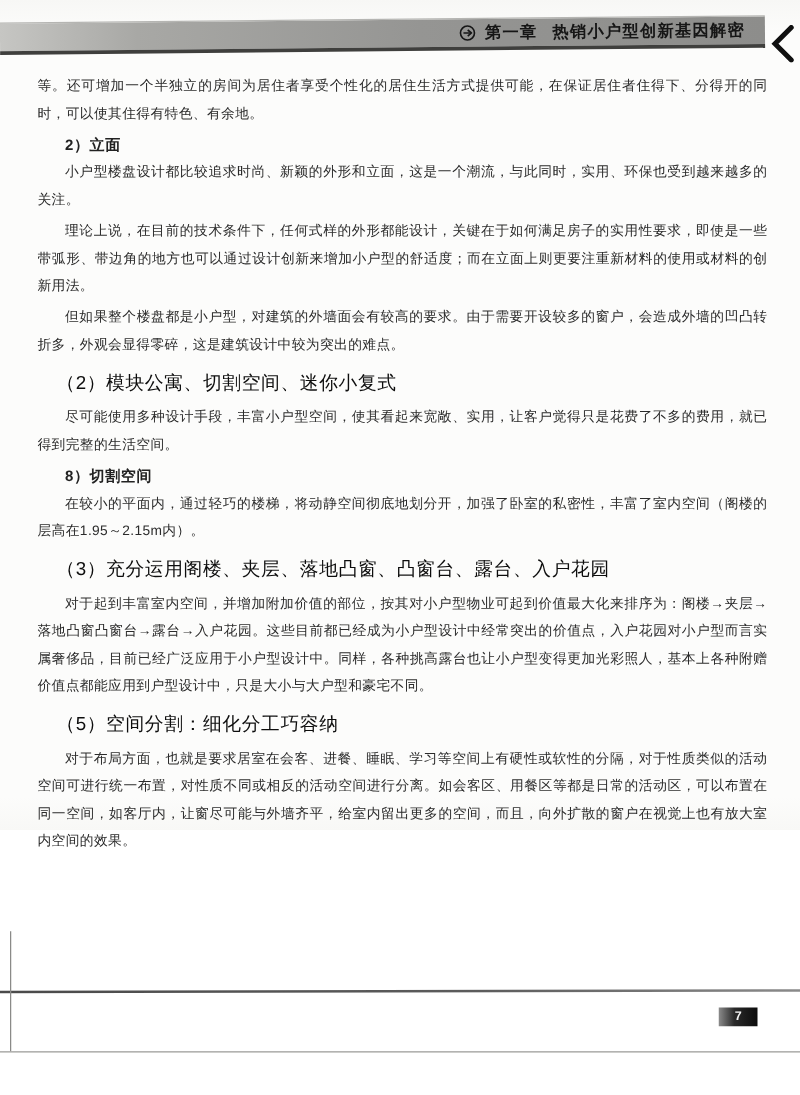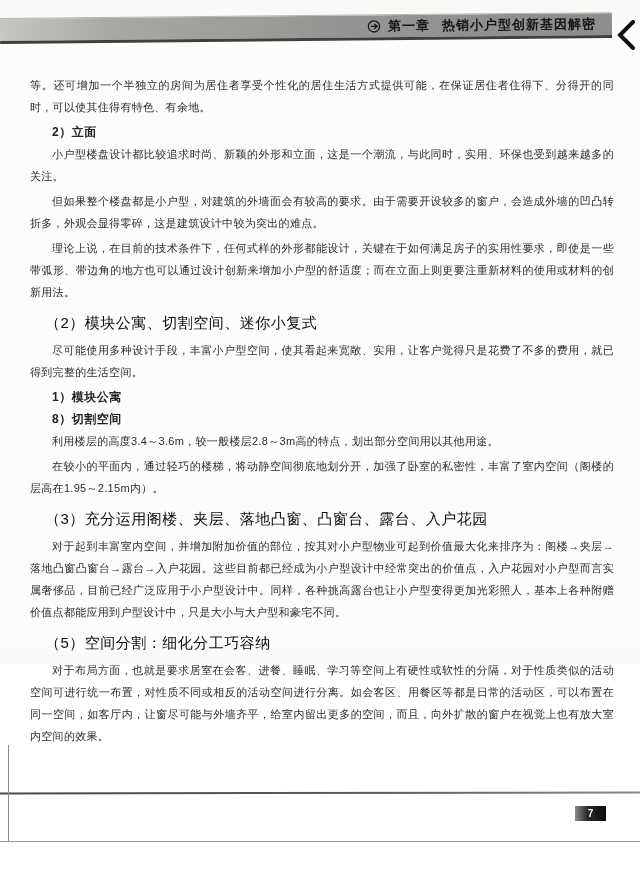--- a/index.html
+++ b/index.html
@@ -58,21 +58,21 @@
     right: 3px;
     top: 20px;
     width: 22px;
     height: 30px;
   }
 
   
   .content {
     position: absolute;
     left: 30px;
-    top: 74px;
+    top: 58px;
     width: 584px;
     height: 730px;
     overflow: hidden;
   }
   .para {
     margin: 0 0 3px 0;
     font-size: 11px;
     line-height: 22px;
     letter-spacing: 0.3px;
     text-align: justify;
@@ -160,27 +160,25 @@
   <div class="corner-chevron">
     <svg width="22" height="30" viewBox="0 0 22 30">
       <path d="M18 2 L5 15 L18 28" fill="none" stroke="#101010" stroke-width="4" stroke-linecap="round" stroke-linejoin="miter"></path>
     </svg>
   </div>
 
   <main class="content">
     <p class="para no-indent">等。还可增加一个半独立的房间为居住者享受个性化的居住生活方式提供可能，在保证居住者住得下、分得开的同时，可以使其住得有特色、有余地。</p>
     <h3 class="sub">2）立面</h3>
     <p class="para">小户型楼盘设计都比较追求时尚、新颖的外形和立面，这是一个潮流，与此同时，实用、环保也受到越来越多的关注。</p>
+    <p class="para">理论上说，在目前的技术条件下，任何式样的外形都能设计，关键在于如何满足房子的实用性要求，即使是一些带弧形、带边角的地方也可以通过设计创新来增加小户型的舒适度；而在立面上则更要注重新材料的使用或材料的创新用法。</p>
     <p class="para">但如果整个楼盘都是小户型，对建筑的外墙面会有较高的要求。由于需要开设较多的窗户，会造成外墙的凹凸转折多，外观会显得零碎，这是建筑设计中较为突出的难点。</p>
-    <p class="para">理论上说，在目前的技术条件下，任何式样的外形都能设计，关键在于如何满足房子的实用性要求，即使是一些带弧形、带边角的地方也可以通过设计创新来增加小户型的舒适度；而在立面上则更要注重新材料的使用或材料的创新用法。</p>
     <h2 class="h2">（2）模块公寓、切割空间、迷你小复式</h2>
     <p class="para">尽可能使用多种设计手段，丰富小户型空间，使其看起来宽敞、实用，让客户觉得只是花费了不多的费用，就已得到完整的生活空间。</p>
-    <h3 class="sub">1）模块公寓</h3>
     <h3 class="sub">8）切割空间</h3>
-    <p class="para">利用楼层的高度3.4～3.6m，较一般楼层2.8～3m高的特点，划出部分空间用以其他用途。</p>
     <p class="para">在较小的平面内，通过轻巧的楼梯，将动静空间彻底地划分开，加强了卧室的私密性，丰富了室内空间（阁楼的层高在1.95～2.15m内）。</p>
     <h2 class="h2">（3）充分运用阁楼、夹层、落地凸窗、凸窗台、露台、入户花园</h2>
     <p class="para">对于起到丰富室内空间，并增加附加价值的部位，按其对小户型物业可起到价值最大化来排序为：阁楼→夹层→落地凸窗凸窗台→露台→入户花园。这些目前都已经成为小户型设计中经常突出的价值点，入户花园对小户型而言实属奢侈品，目前已经广泛应用于小户型设计中。同样，各种挑高露台也让小户型变得更加光彩照人，基本上各种附赠价值点都能应用到户型设计中，只是大小与大户型和豪宅不同。</p>
     <h2 class="h2">（5）空间分割：细化分工巧容纳</h2>
     <p class="para">对于布局方面，也就是要求居室在会客、进餐、睡眠、学习等空间上有硬性或软性的分隔，对于性质类似的活动空间可进行统一布置，对性质不同或相反的活动空间进行分离。如会客区、用餐区等都是日常的活动区，可以布置在同一空间，如客厅内，让窗尽可能与外墙齐平，给室内留出更多的空间，而且，向外扩散的窗户在视觉上也有放大室内空间的效果。</p>
 
   </main>
 
   <div class="rule-dark"></div>
   <div class="left-edge-line"></div>

